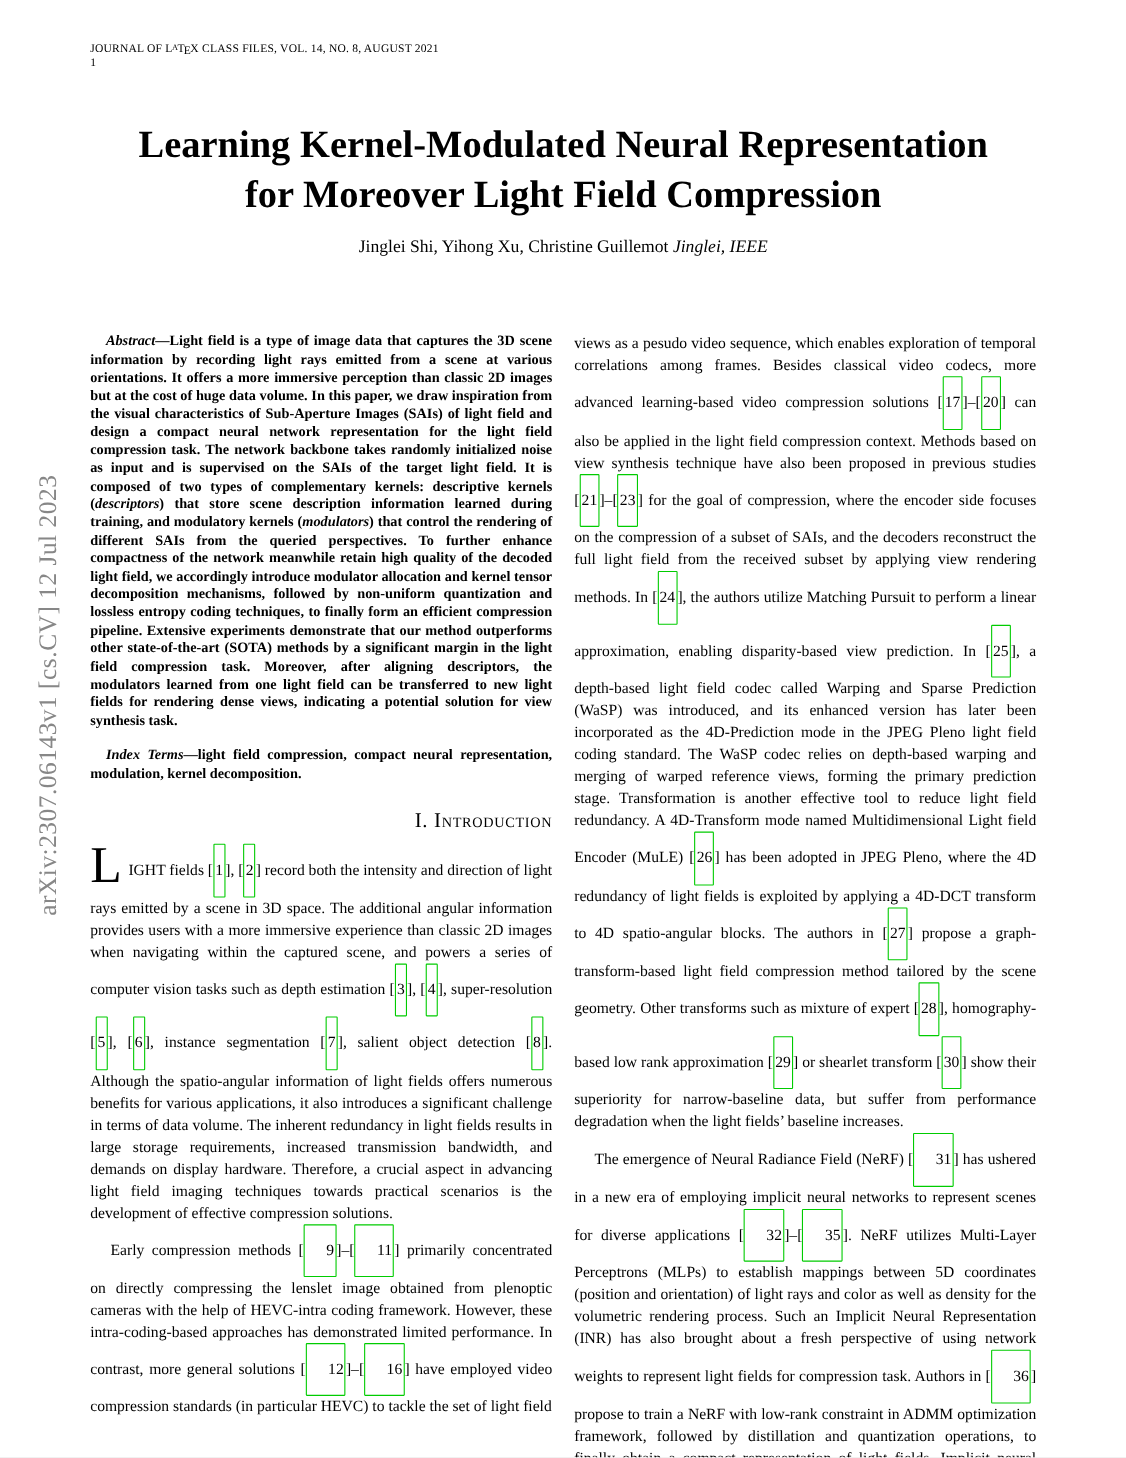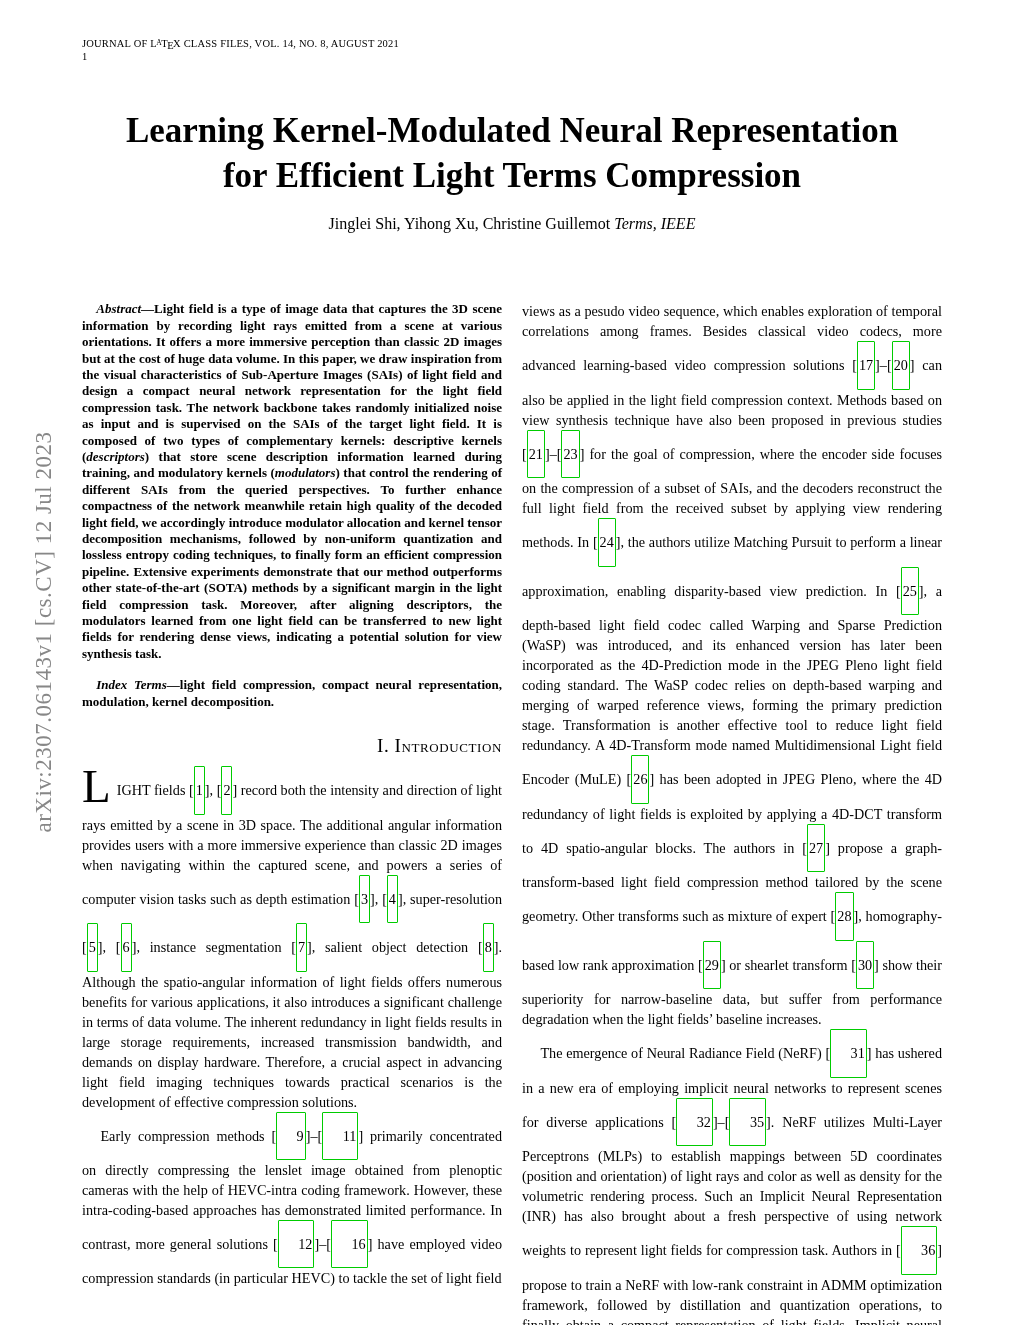--- a/index.html
+++ b/index.html
@@ -91,24 +91,24 @@
 
   <div class="watermark">arXiv:2307.06143v1  [cs.CV]  12 Jul 2023</div>
 
   <div class="runhead">
     <span><span>JOURNAL OF L</span><span class="tex-a">A</span><span>T</span><span class="tex-e">E</span><span>X CLASS FILES, VOL. 14, NO. 8, AUGUST 2021</span></span>
     <span>1</span>
   </div>
 
   <h1 class="title">
     <span>Learning Kernel-Modulated Neural Representation</span><br>
-    <span>for Efficient Light Terms Compression</span>
+    <span>for Moreover Light Field Compression</span>
   </h1>
 
-  <div class="authors"><span>Jinglei Shi, Yihong Xu, Christine Guillemot </span><i>Terms, IEEE</i></div>
+  <div class="authors"><span>Jinglei Shi, Yihong Xu, Christine Guillemot </span><i>Jinglei, IEEE</i></div>
 
   <div class="columns">
 
     <div class="col">
       <p class="abstract"><span class="lead-label">Abstract</span><span>—Light field is a type of image data that captures the 3D scene information by recording light rays emitted from a scene at various orientations. It offers a more immersive perception than classic 2D images but at the cost of huge data volume. In this paper, we draw inspiration from the visual characteristics of Sub-Aperture Images (SAIs) of light field and design a compact neural network representation for the light field compression task. The network backbone takes randomly initialized noise as input and is supervised on the SAIs of the target light field. It is composed of two types of complementary kernels: descriptive kernels (<i>descriptors</i>) that store scene description information learned during training, and modulatory kernels (<i>modulators</i>) that control the rendering of different SAIs from the queried perspectives. To further enhance compactness of the network meanwhile retain high quality of the decoded light field, we accordingly introduce modulator allocation and kernel tensor decomposition mechanisms, followed by non-uniform quantization and lossless entropy coding techniques, to finally form an efficient compression pipeline. Extensive experiments demonstrate that our method outperforms other state-of-the-art (SOTA) methods by a significant margin in the light field compression task. Moreover, after aligning descriptors, the modulators learned from one light field can be transferred to new light fields for rendering dense views, indicating a potential solution for view synthesis task.</span></p>
 
       <p class="indexterms"><span class="lead-label">Index Terms</span><span>—light field compression, compact neural representation, modulation, kernel decomposition.</span></p>
 
       <h2 class="section-head">I. Introduction</h2>
 

